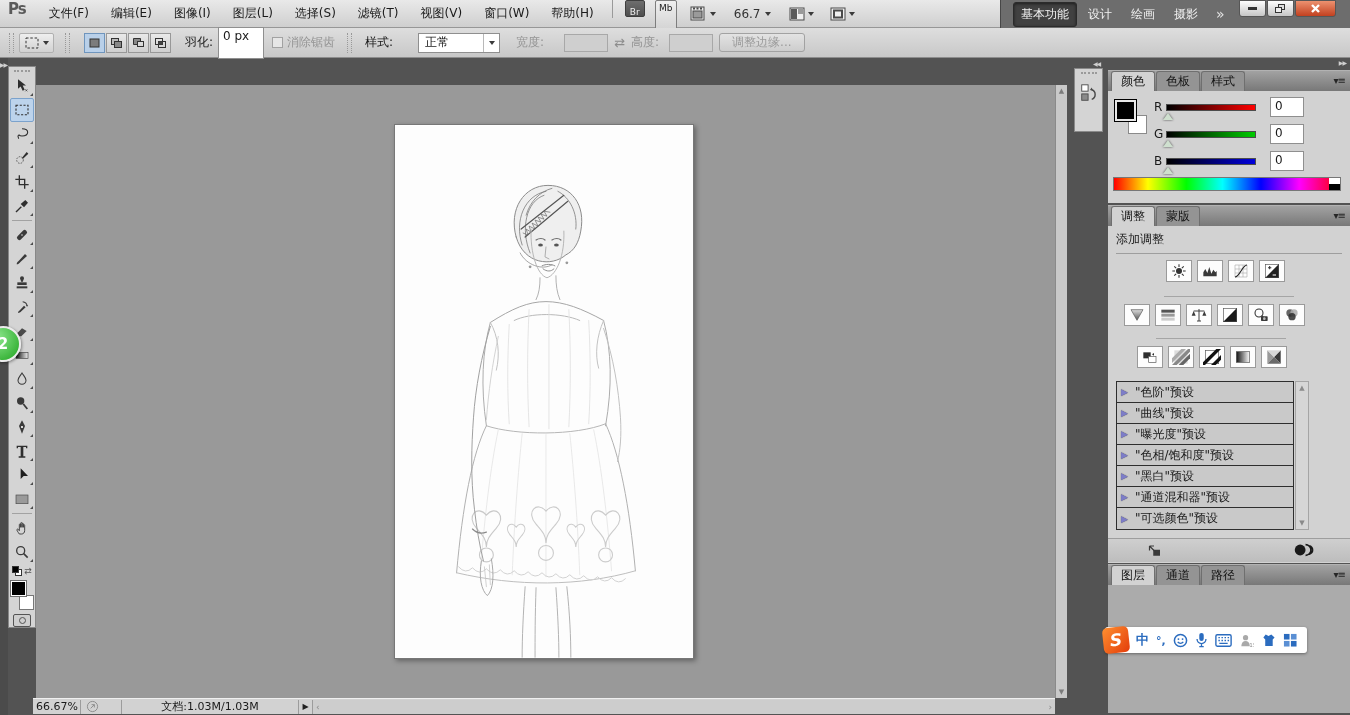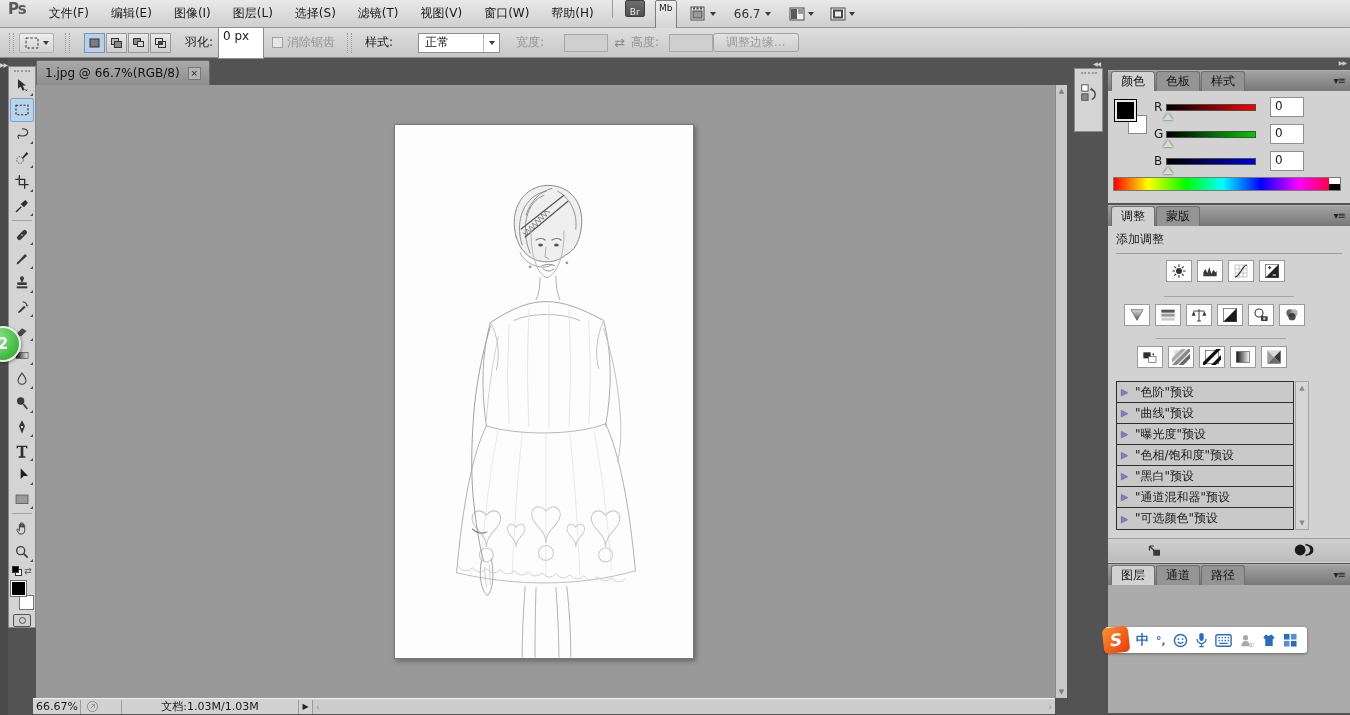--- a/index.html
+++ b/index.html
@@ -34,21 +34,21 @@
 .sm{width:21px;height:20px;border:1px solid #989898;background:linear-gradient(#e9e9e9,#cfcfcf);display:flex;align-items:center;justify-content:center}
 .sm.active{background:#b9d0e9;border-color:#6f95bd}
 .lb{margin:0 5px;white-space:nowrap}
 .dislb{color:#949494;white-space:nowrap}
 .tinput{width:46px;height:32px;background:#fff;border:1px solid #8f8f8f;padding:0 4px;line-height:16px}
 .dinput{width:44px;height:18px;background:#cfcfcf;border:1px solid #a8a8a8}
 .chk{width:11px;height:11px;border:1px solid #a2a2a2;background:#e6e6e6;margin:0 4px 0 8px}
 .selectbox{width:82px;height:20px;background:#fff;border:1px solid #8f8f8f;display:flex;align-items:center;justify-content:space-between;padding:0 0 0 6px;margin-left:20px}
 .selarr{width:16px;height:100%;border-left:1px solid #b9b9b9;display:flex;align-items:center;justify-content:center}
 .swapic{color:#8c8c8c;font-size:13px;margin:0 6px}
-.refine{border:1px solid #a2a2a2;border-radius:3px;color:#9b9b9b;padding:0 12px;background:linear-gradient(#e3e3e3,#cdcdcd);margin-left:0;white-space:nowrap}
+.refine{border:1px solid #a2a2a2;border-radius:3px;color:#9b9b9b;padding:0 12px;background:linear-gradient(#e3e3e3,#cdcdcd);margin-left:6px;white-space:nowrap}
 
 .leftstrip{position:absolute;left:0;top:58px;width:8px;height:657px;background:#4b4b4b}
 .dockarr{color:#cfcfcf;font-size:6px;letter-spacing:-1px;line-height:8px}
 .toolbar{position:absolute;left:8px;top:66px;width:28px;height:562px;background:#d4d4d4;border:1px solid #878787;display:flex;flex-direction:column;align-items:center;overflow:hidden}
 .tgrip{width:16px;border-top:2px dotted #9a9a9a;margin:3px 0 2px}
 .tool{width:24px;height:24px;min-height:24px;display:flex;align-items:center;justify-content:center;position:relative}
 .tool.fly::after{content:"";position:absolute;right:1px;bottom:2px;border-left:3px solid transparent;border-bottom:3px solid #4c4c4c}
 .tool.sel{background:#bcd3ec;border:1px solid #7ba2cc;border-radius:2px}
 .tooldiv{width:20px;border-top:1px solid #a2a2a2;margin:2px 0}
 .fbswatch{position:relative;width:26px;height:32px;margin-top:2px}
@@ -155,20 +155,43 @@
       <i class="caret"></i>
     </span>
     <span class="iconbtn">
       <svg width="16" height="14" viewBox="0 0 16 14">
           <rect x="1" y="1" width="14" height="12" fill="#efefef" stroke="#4a4a4a"></rect>
           <rect x="4" y="3.5" width="8" height="7" fill="none" stroke="#4a4a4a" stroke-width="2"></rect>
         </svg>
       <i class="caret"></i>
     </span>
 
+    <div class="wsstrip">
+      <span class="wsbtn active">基本功能</span>
+      <span class="wsbtn">设计</span>
+      <span class="wsbtn">绘画</span>
+      <span class="wsbtn">摄影</span>
+      <span class="wsmore">»</span>
+      <div class="winbtns">
+        <span class="wb">
+            <span class="bar"></span>
+          </span>
+        <span class="wb">
+            <span class="resico">
+              <b></b>
+              <i></i>
+            </span>
+          </span>
+        <span class="wb close">
+            <svg width="11" height="11" viewBox="0 0 11 11">
+              <path d="M2 2l7 7M9 2l-7 7" stroke="#fff" stroke-width="2.4"></path>
+            </svg>
+          </span>
+      </div>
+    </div>
   </div>
 
   <div class="optionsbar">
     <span class="grip"></span>
     <span class="toolpreset">
       <svg width="16" height="14" viewBox="0 0 16 14">
           <rect x="2" y="2" width="12" height="10" fill="none" stroke="#333" stroke-dasharray="2.5 1.8"></rect>
         </svg>
       <i class="caret"></i>
     </span>
@@ -357,24 +380,20 @@
       <i class="bg"></i>
       <i class="fg"></i>
     </span>
     <span class="qmask">
         <i></i>
       </span>
   </div>
 
   <div class="badge2">2</div>
 
-  <div class="doctab">
-    <span>1.jpg @ 66.7%(RGB/8)</span>
-    <span class="tabclose">×</span>
-  </div>
 
   <div class="canvas">
     <div class="image">
       <svg width="298" height="533" viewBox="0 0 300 535">
         <rect width="300" height="535" fill="#fdfdfd"></rect>
         <g fill="none" stroke-linecap="round">
 
           <path d="M122 112 C114 84 130 60 154 60 C178 60 192 80 187 106 C185 118 180 126 172 130 C158 142 130 140 122 112 Z" fill="#efefef" stroke="#8a8a8a"></path>
           <path d="M128 120 C120 96 130 70 152 66 M136 128 C126 104 132 76 150 70 M164 66 C176 72 184 88 182 104 M158 63 C146 66 136 76 132 90" stroke="#7b7b7b" stroke-width="0.8"></path>
           <path d="M126 128 C132 140 148 146 158 140" stroke="#8f8f8f" stroke-width="0.8"></path>

